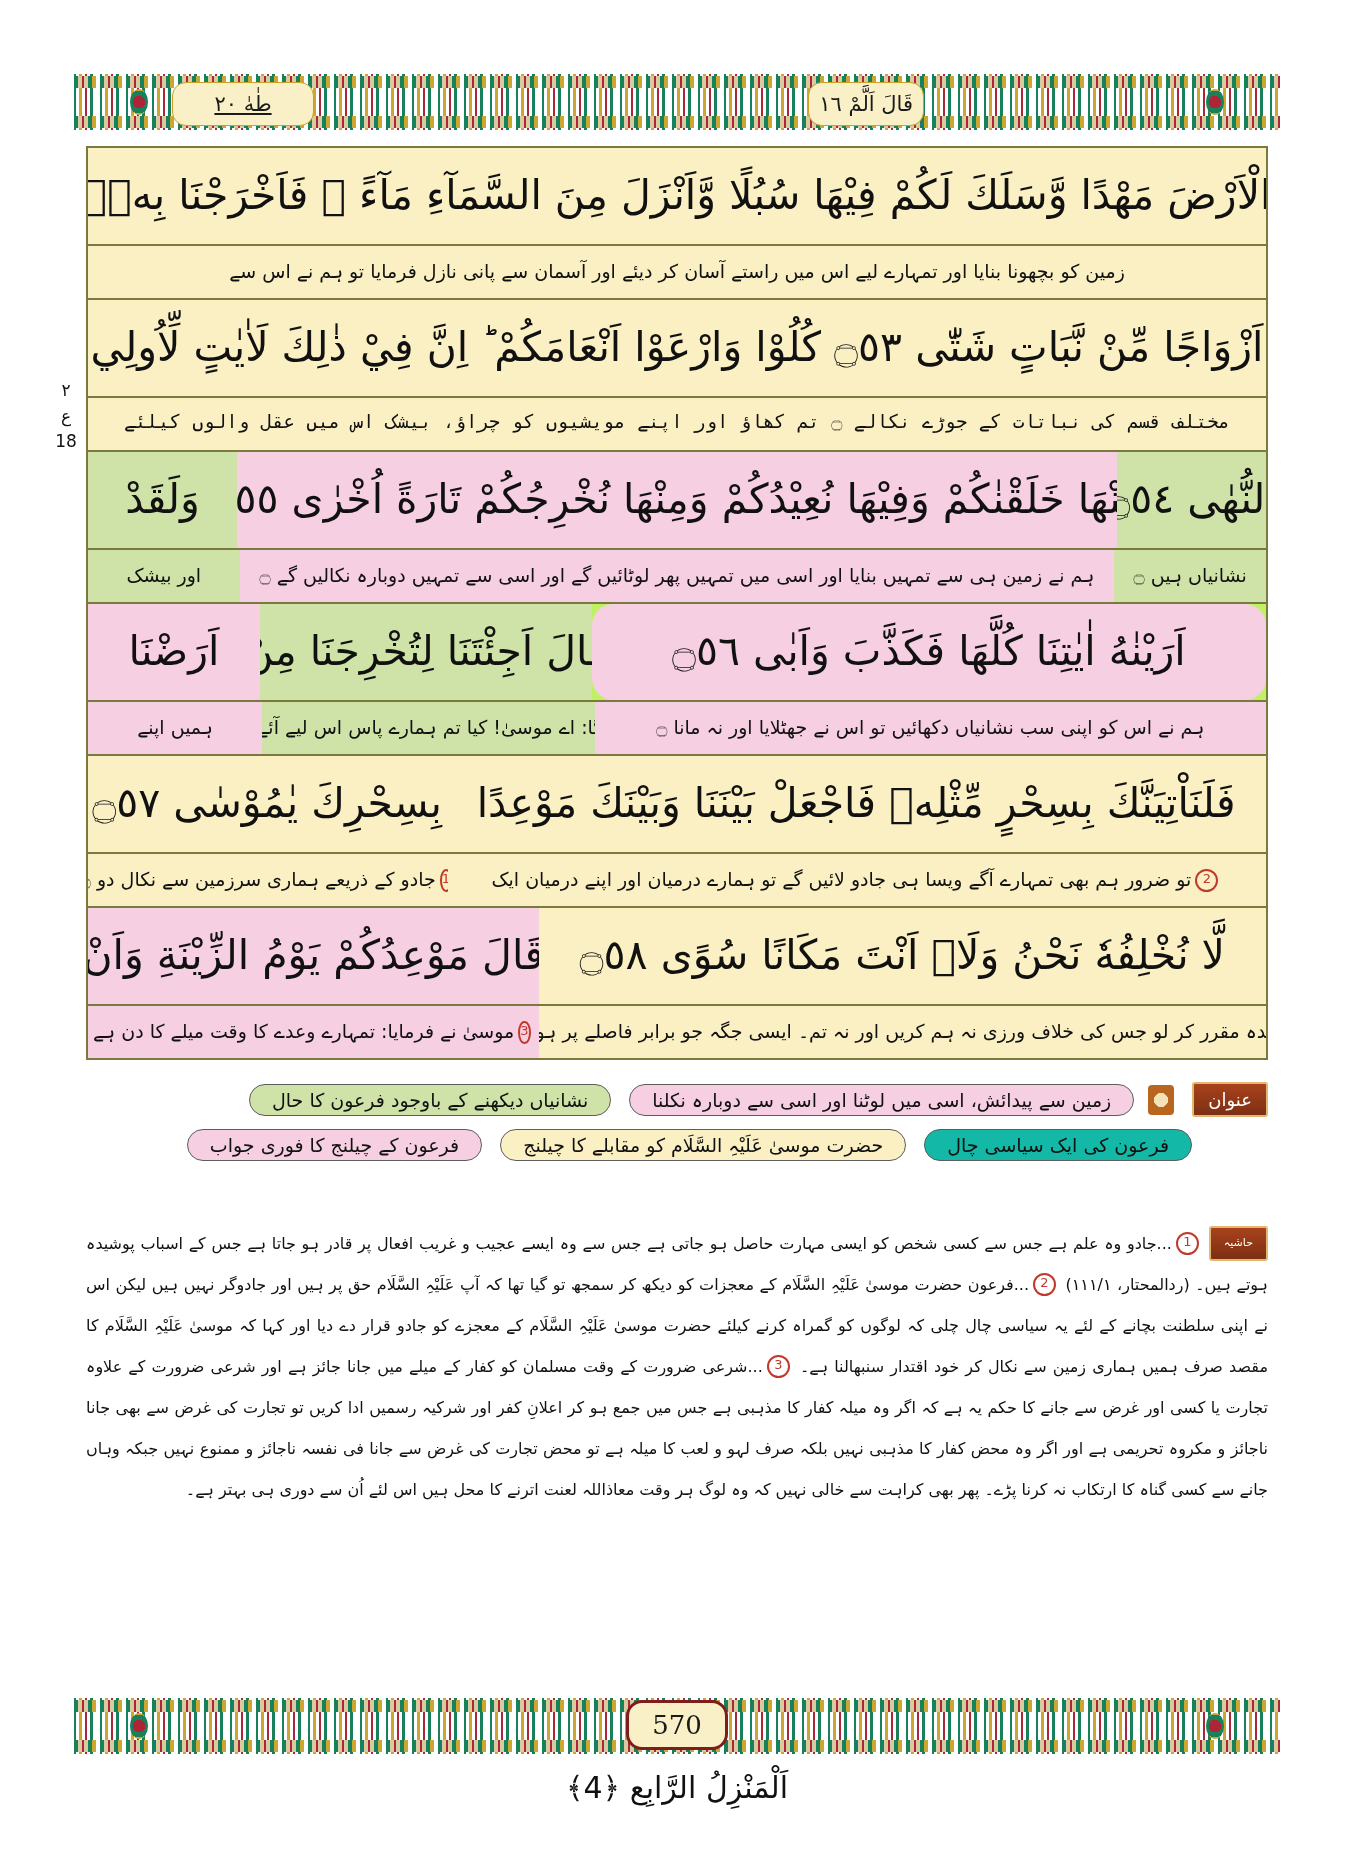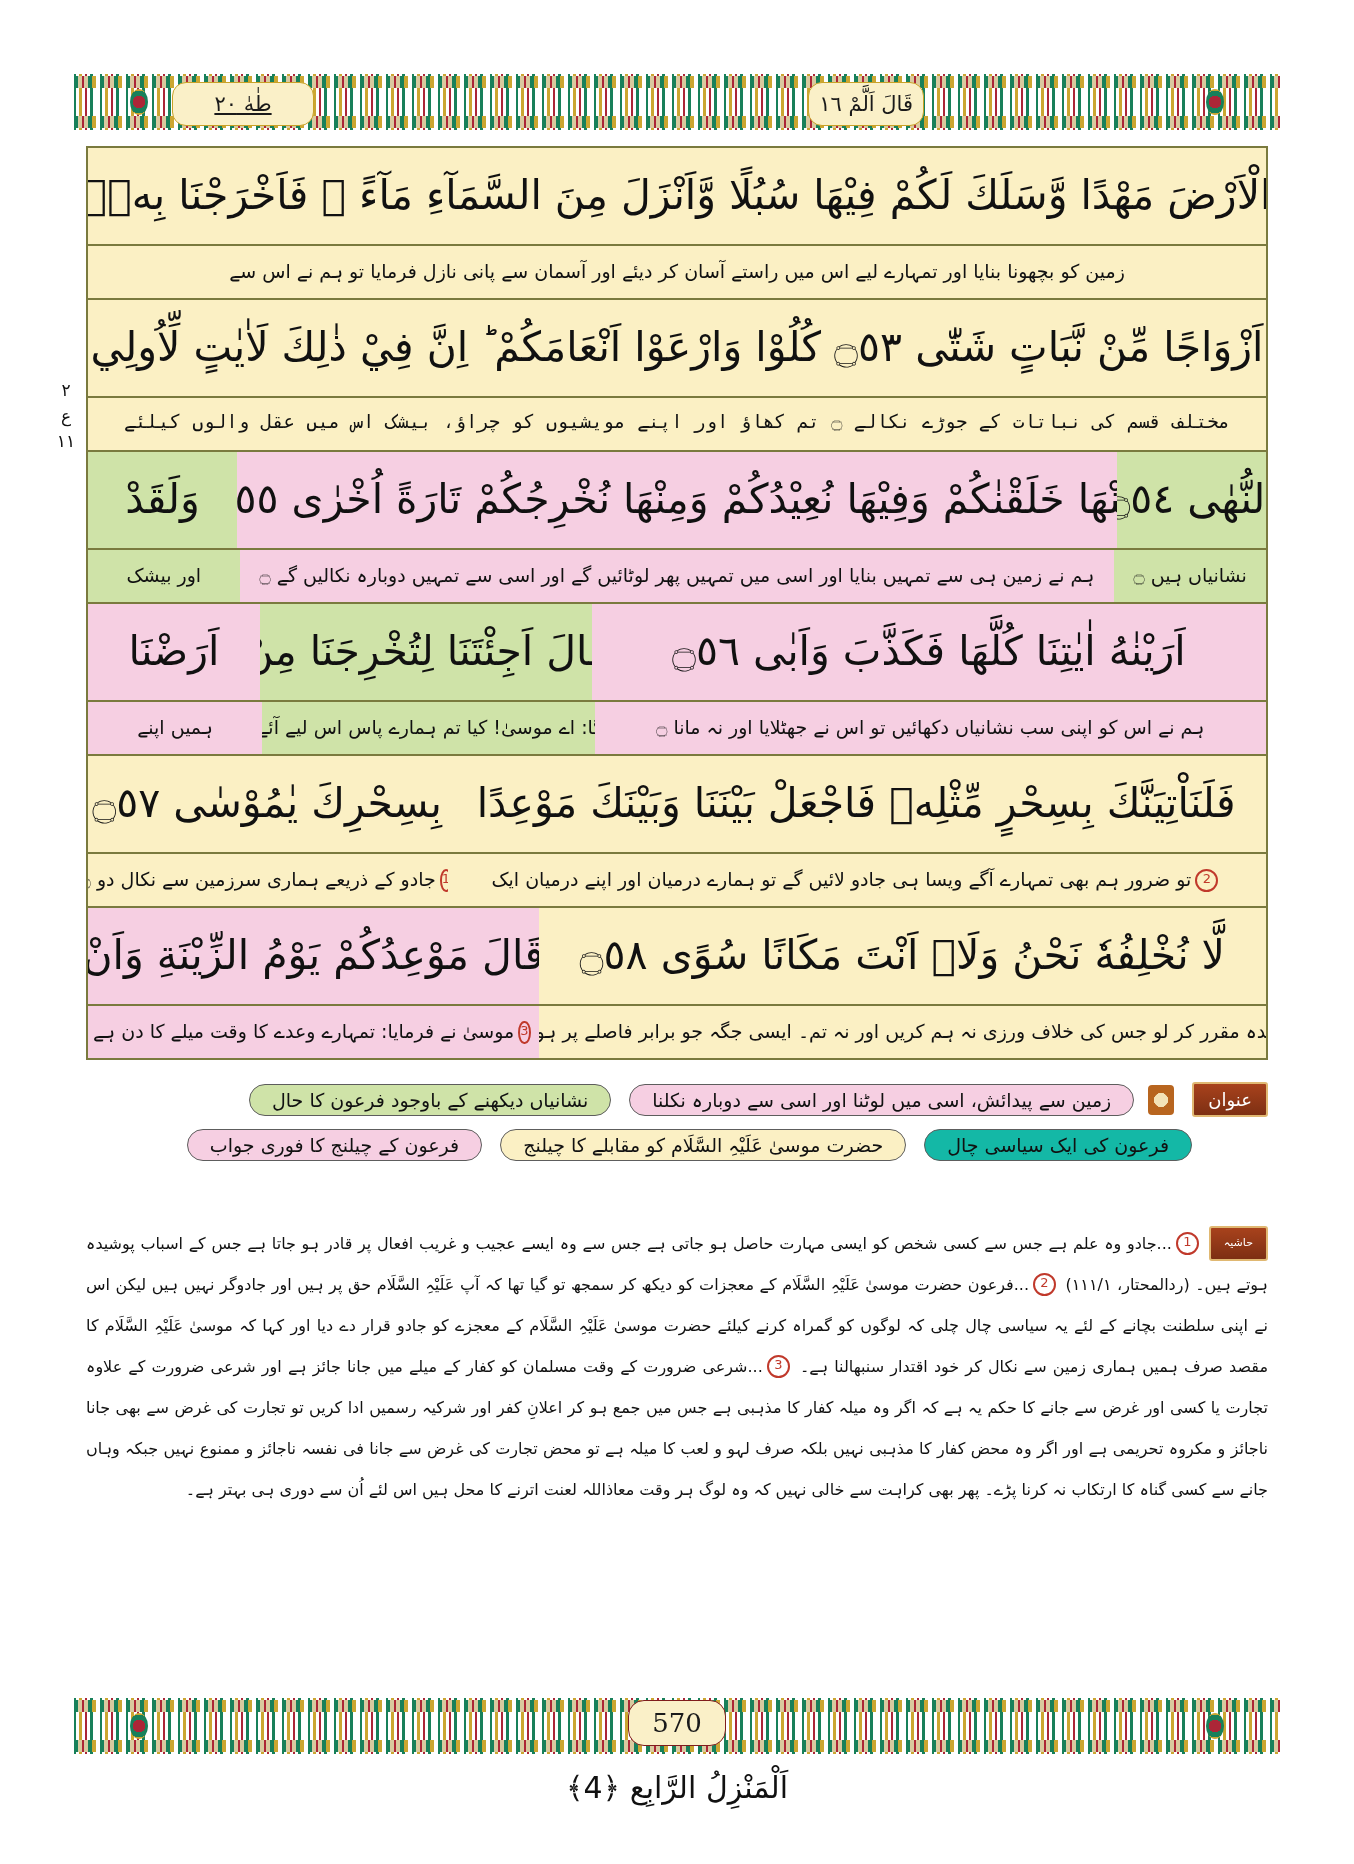--- a/index.html
+++ b/index.html
@@ -54,21 +54,21 @@
     white-space:nowrap;
     padding:0 10px;
     z-index:4;
     font-family:"DejaVu Sans","Liberation Sans",sans-serif;
   }
   #juz-cartouche{top:82px;right:430px;min-width:90px;}
   #surah-cartouche{top:82px;left:172px;min-width:120px;text-decoration:underline;}
 
   .page-number-badge{
     position:absolute;top:1700px;left:50%;transform:translateX(-50%);
-    background:#faf0c8;border:1px solid #7f1d1d;border-radius:16px;
+    background:#faf0c8;border:3px solid #7f1d1d;border-radius:16px;
     width:96px;height:44px;line-height:44px;text-align:center;
     font-size:26px;color:#1a1a1a;z-index:4;
     font-family:"DejaVu Serif","Liberation Serif",serif;
   }
 
   
   .quran-block{
     position:absolute;left:86px;top:146px;width:1182px;
     border:2px solid #7a7a3e;
     background:#bef264;
@@ -205,21 +205,21 @@
   <div class="ornament orn-head">
     <span class="orn-cap l"></span>
     <span class="orn-cap r"></span>
   </div>
   <div class="cartouche" id="juz-cartouche">قَالَ اَلَّمْ ١٦</div>
   <div class="cartouche" id="surah-cartouche">طٰهٰ ٢٠</div>
 
   <div class="margin-note">
     <span>٢</span>
     <span>ع</span>
-    <span>١١</span>
+    <span>18</span>
   </div>
 
   <div class="quran-block" id="quran-block">
       <div class="ayah-row arabic-row">
         <div class="seg arabic bg-cream" style="flex: 1 1 0%;">الْاَرْضَ مَهْدًا وَّسَلَكَ لَكُمْ فِيْهَا سُبُلًا وَّاَنْزَلَ مِنَ السَّمَآءِ مَآءً ۚ فَاَخْرَجْنَا بِهٖۤ</div>
       </div>
       <div class="ayah-row urdu-row">
         <div class="seg urdu bg-cream" style="flex: 1 1 0%;">
           <span>زمین کو بچھونا بنایا اور تمہارے لیے اس میں راستے آسان کر دیئے اور آسمان سے پانی نازل فرمایا تو ہم نے اس سے</span>
         </div>
@@ -244,21 +244,21 @@
         <div class="seg urdu bg-pink" style="flex: 0.76 1 0%;">
           <span>ہم نے زمین ہی سے تمہیں بنایا اور اسی میں تمہیں پھر لوٹائیں گے اور اسی سے تمہیں دوبارہ نکالیں گے ۝</span>
         </div>
         <div class="seg urdu bg-green" style="flex: 0.12 1 0%;">
           <span>نشانیاں ہیں ۝</span>
         </div>
       </div>
       <div class="ayah-row arabic-row">
         <div class="seg arabic bg-pink" style="flex: 0.14 1 0%;">اَرَضْنَا</div>
         <div class="seg arabic bg-green" style="flex: 0.28 1 0%;">قَالَ اَجِئْتَنَا لِتُخْرِجَنَا مِنْ</div>
-        <div class="seg arabic bg-pink" style="flex: 0.58 1 0%;">اَرَيْنٰهُ اٰيٰتِنَا كُلَّهَا فَكَذَّبَ وَاَبٰى ۝٥٦</div>
+        <div class="seg arabic bg-pink" style="flex: 0.58 1 0%; border-radius: 21px;">اَرَيْنٰهُ اٰيٰتِنَا كُلَّهَا فَكَذَّبَ وَاَبٰى ۝٥٦</div>
       </div>
       <div class="ayah-row urdu-row">
         <div class="seg urdu bg-pink" style="flex: 0.14 1 0%;">
           <span>ہمیں اپنے</span>
         </div>
         <div class="seg urdu bg-green" style="flex: 0.28 1 0%;">
           <span>کہنے لگا: اے موسیٰ! کیا تم ہمارے پاس اس لیے آئے ہو کہ</span>
         </div>
         <div class="seg urdu bg-pink" style="flex: 0.58 1 0%;">
           <span>ہم نے اس کو اپنی سب نشانیاں دکھائیں تو اس نے جھٹلایا اور نہ مانا ۝</span>

